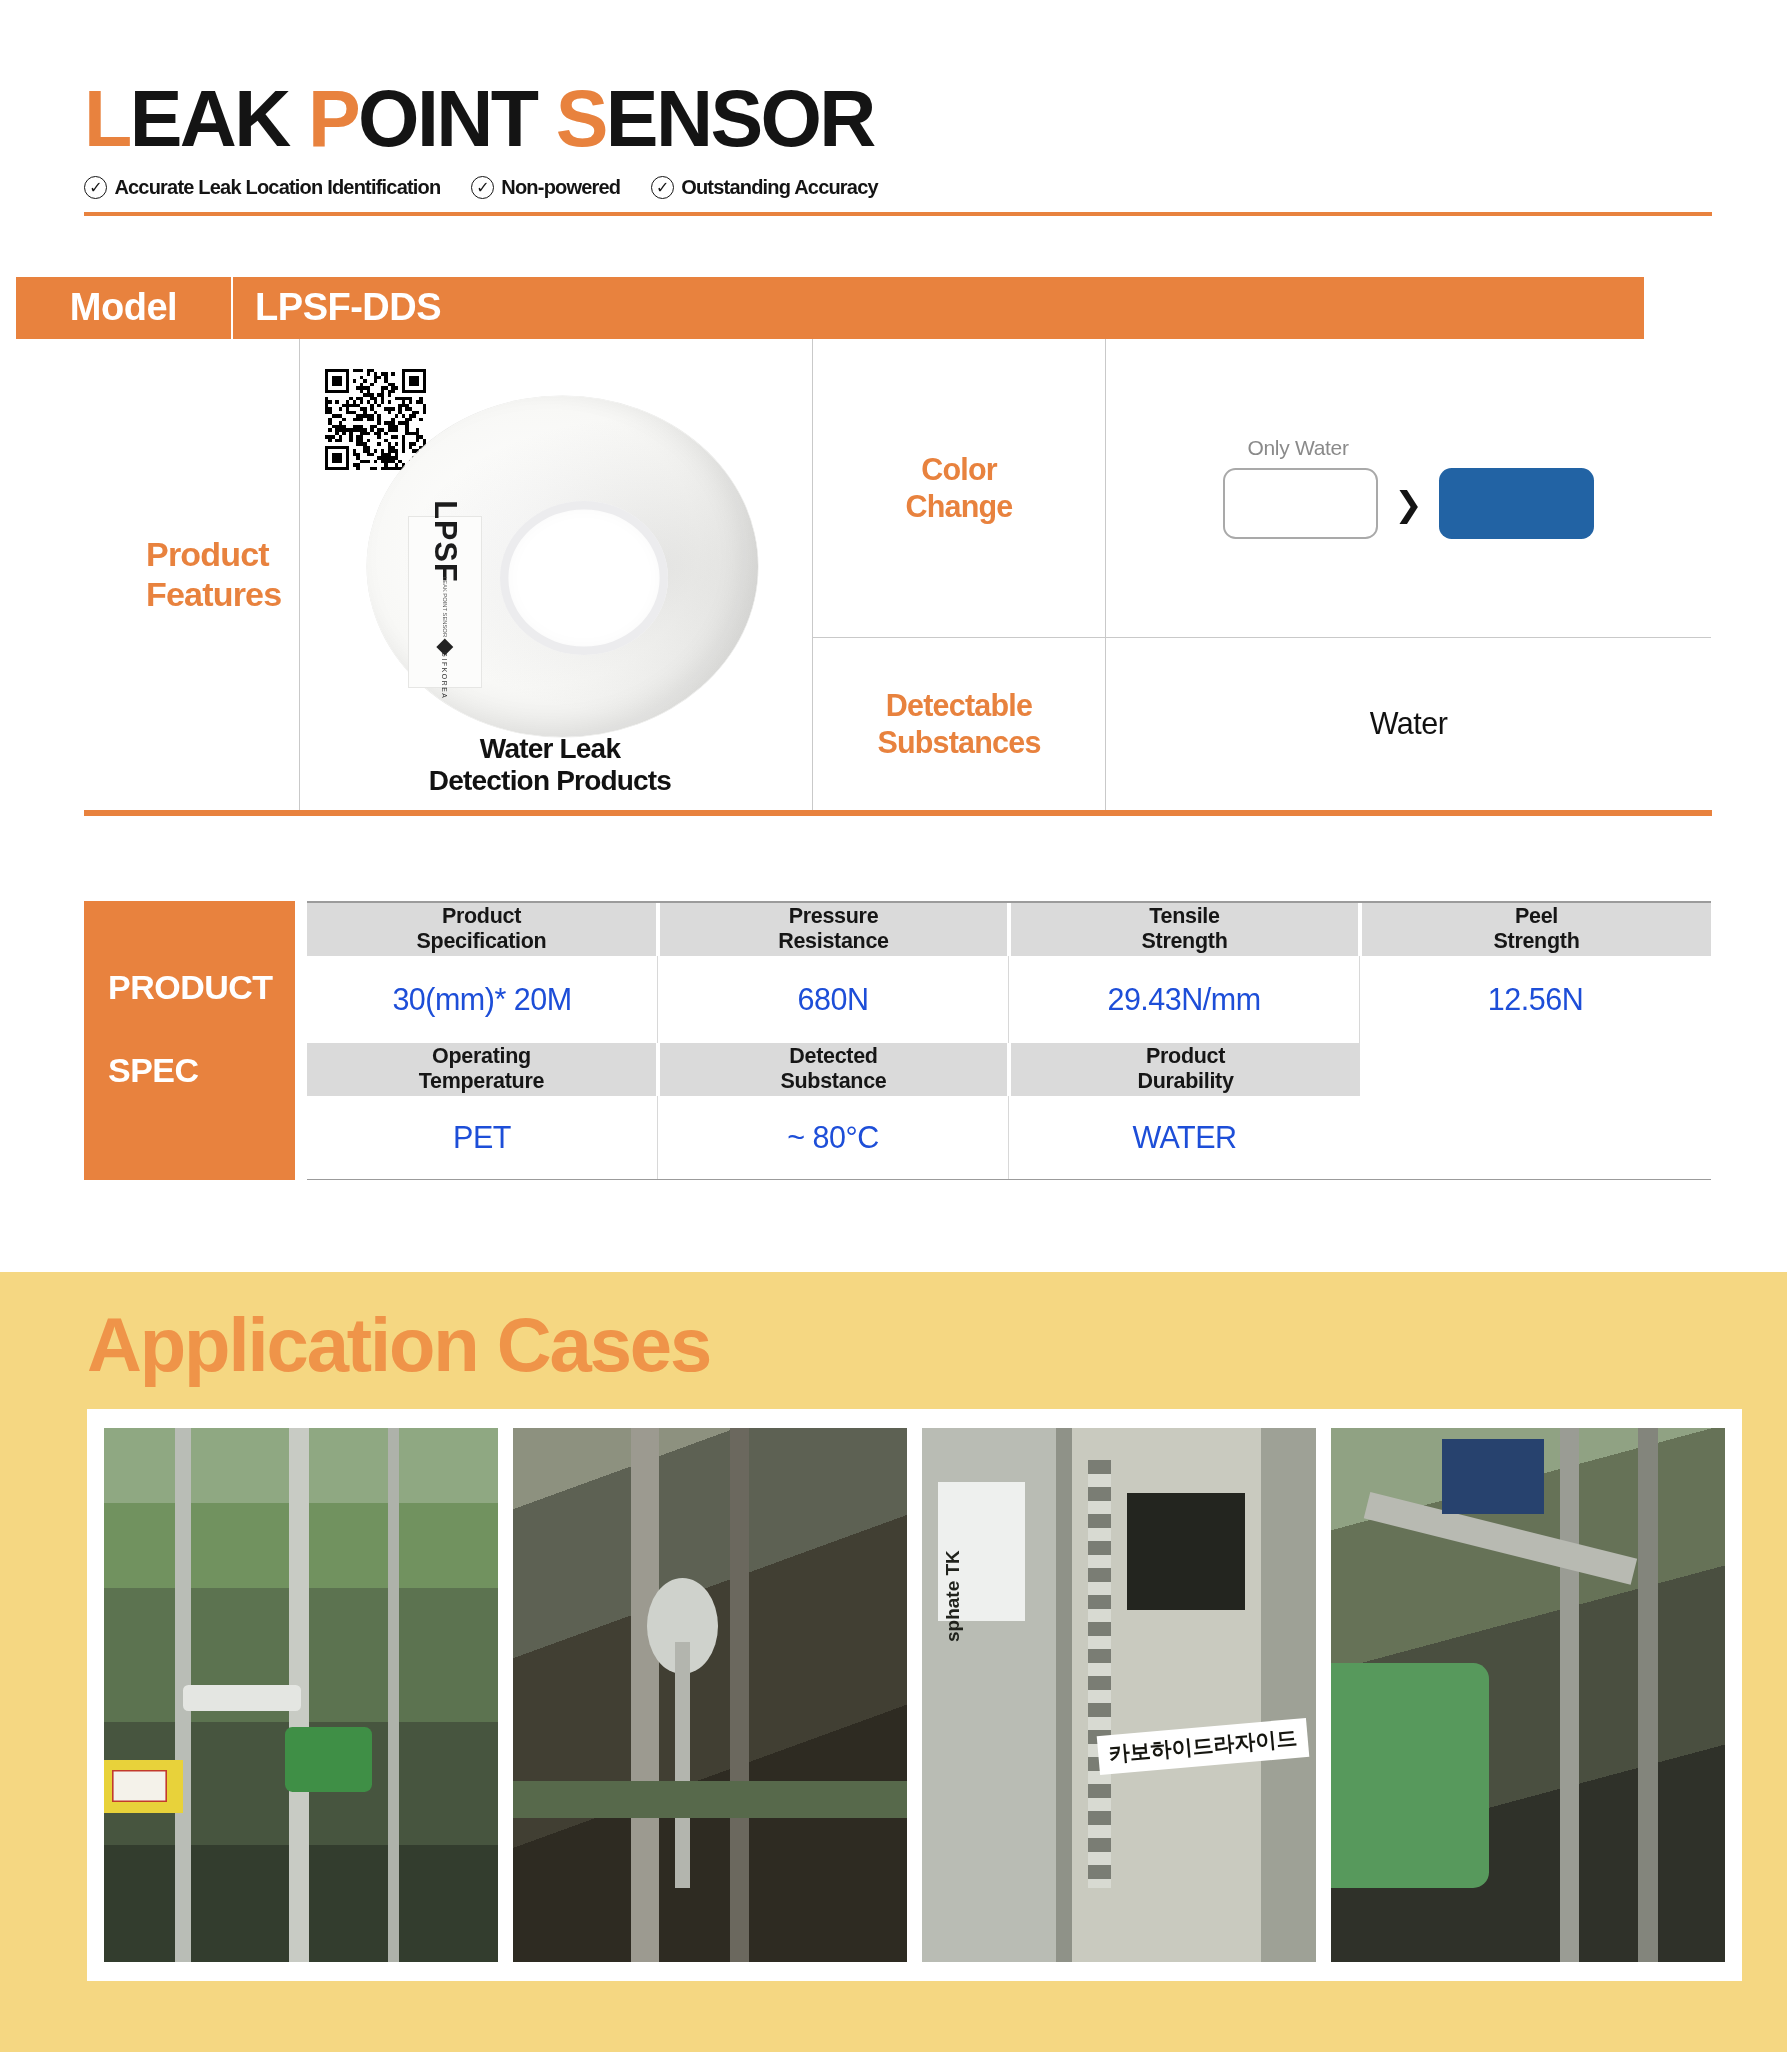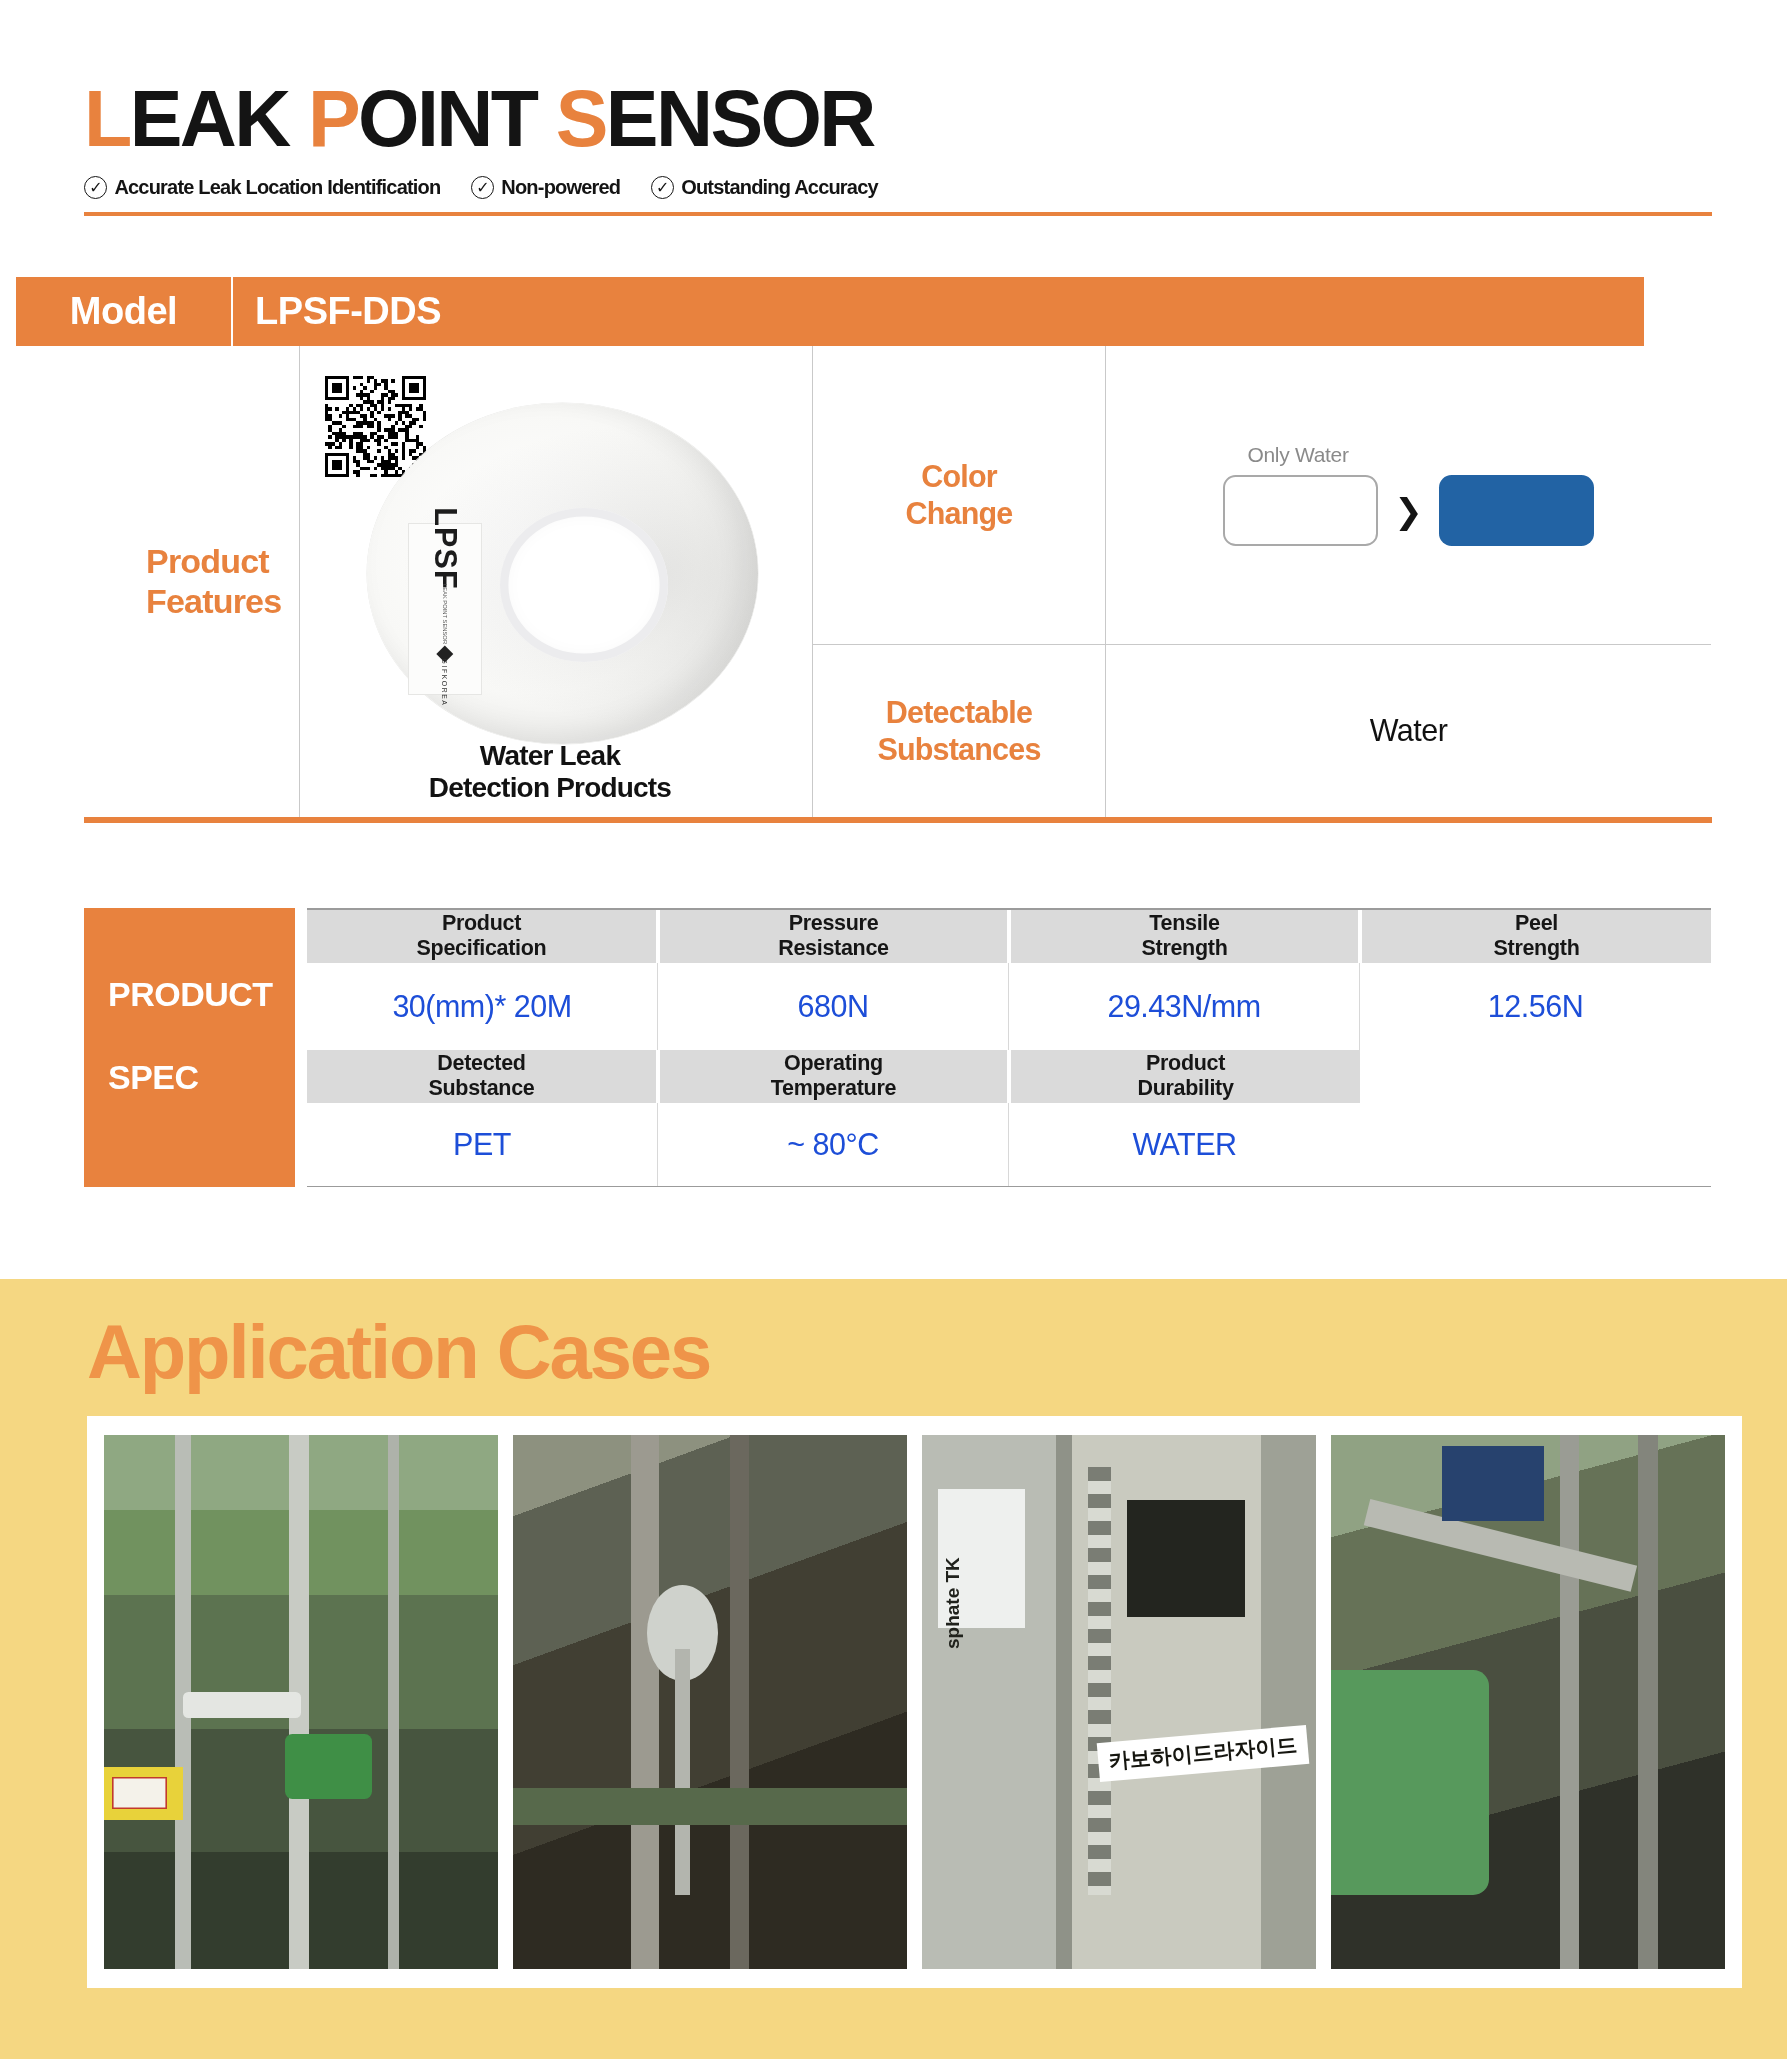--- a/index.html
+++ b/index.html
@@ -21,21 +21,21 @@
   .feature-item{display:flex;align-items:center;gap:7.4px;font-size:20px;font-weight:600;letter-spacing:-0.8px;color:#141414;}
   .check-circle{
     width:21px;height:21px;border:1.6px solid #141414;border-radius:50%;
     display:flex;align-items:center;justify-content:center;flex:0 0 auto;
     font-size:15.8px;font-weight:800;line-height:1;overflow:visible;
   }
   .orange-rule{height:4.2px;background:#E8823E;margin-top:12.6px;}
 
   
   .model-bar{
-    margin-top:61px;height:69px;background:#E8823E;display:flex;align-items:stretch;
+    margin-top:61px;height:62px;background:#E8823E;display:flex;align-items:stretch;
     color:#fff;font-size:38px;font-weight:600;letter-spacing:-0.5px;margin-left:16px;
   }
   .model-bar .model-label{width:215px;display:flex;align-items:center;justify-content:center;}
   .model-bar .model-divider{width:2.1px;background:#ffffff;}
   .model-bar .model-value{display:flex;align-items:center;padding-left:22px;}
 
   
   .features-grid{
     display:grid;
     grid-template-columns:215px 513px 293px 606px;
@@ -279,24 +279,24 @@
       <div class="spec-head-cell preline">Peel
 Strength</div>
     </div>
     <div class="spec-row spec-value-row1">
       <div class="spec-value-cell">30(mm)* 20M</div>
       <div class="spec-value-cell">680N</div>
       <div class="spec-value-cell">29.43N/mm</div>
       <div class="spec-value-cell">12.56N</div>
     </div>
     <div class="spec-row">
+      <div class="spec-head-cell preline">Operating
+Temperature</div>
       <div class="spec-head-cell preline">Detected
 Substance</div>
-      <div class="spec-head-cell preline">Operating
-Temperature</div>
       <div class="spec-head-cell preline">Product
 Durability</div>
     </div>
     <div class="spec-row spec-value-row2">
       <div class="spec-value-cell">PET</div>
       <div class="spec-value-cell">~ 80°C</div>
       <div class="spec-value-cell">WATER</div>
     </div>
     <div class="rule-gray"></div>
   </div>

